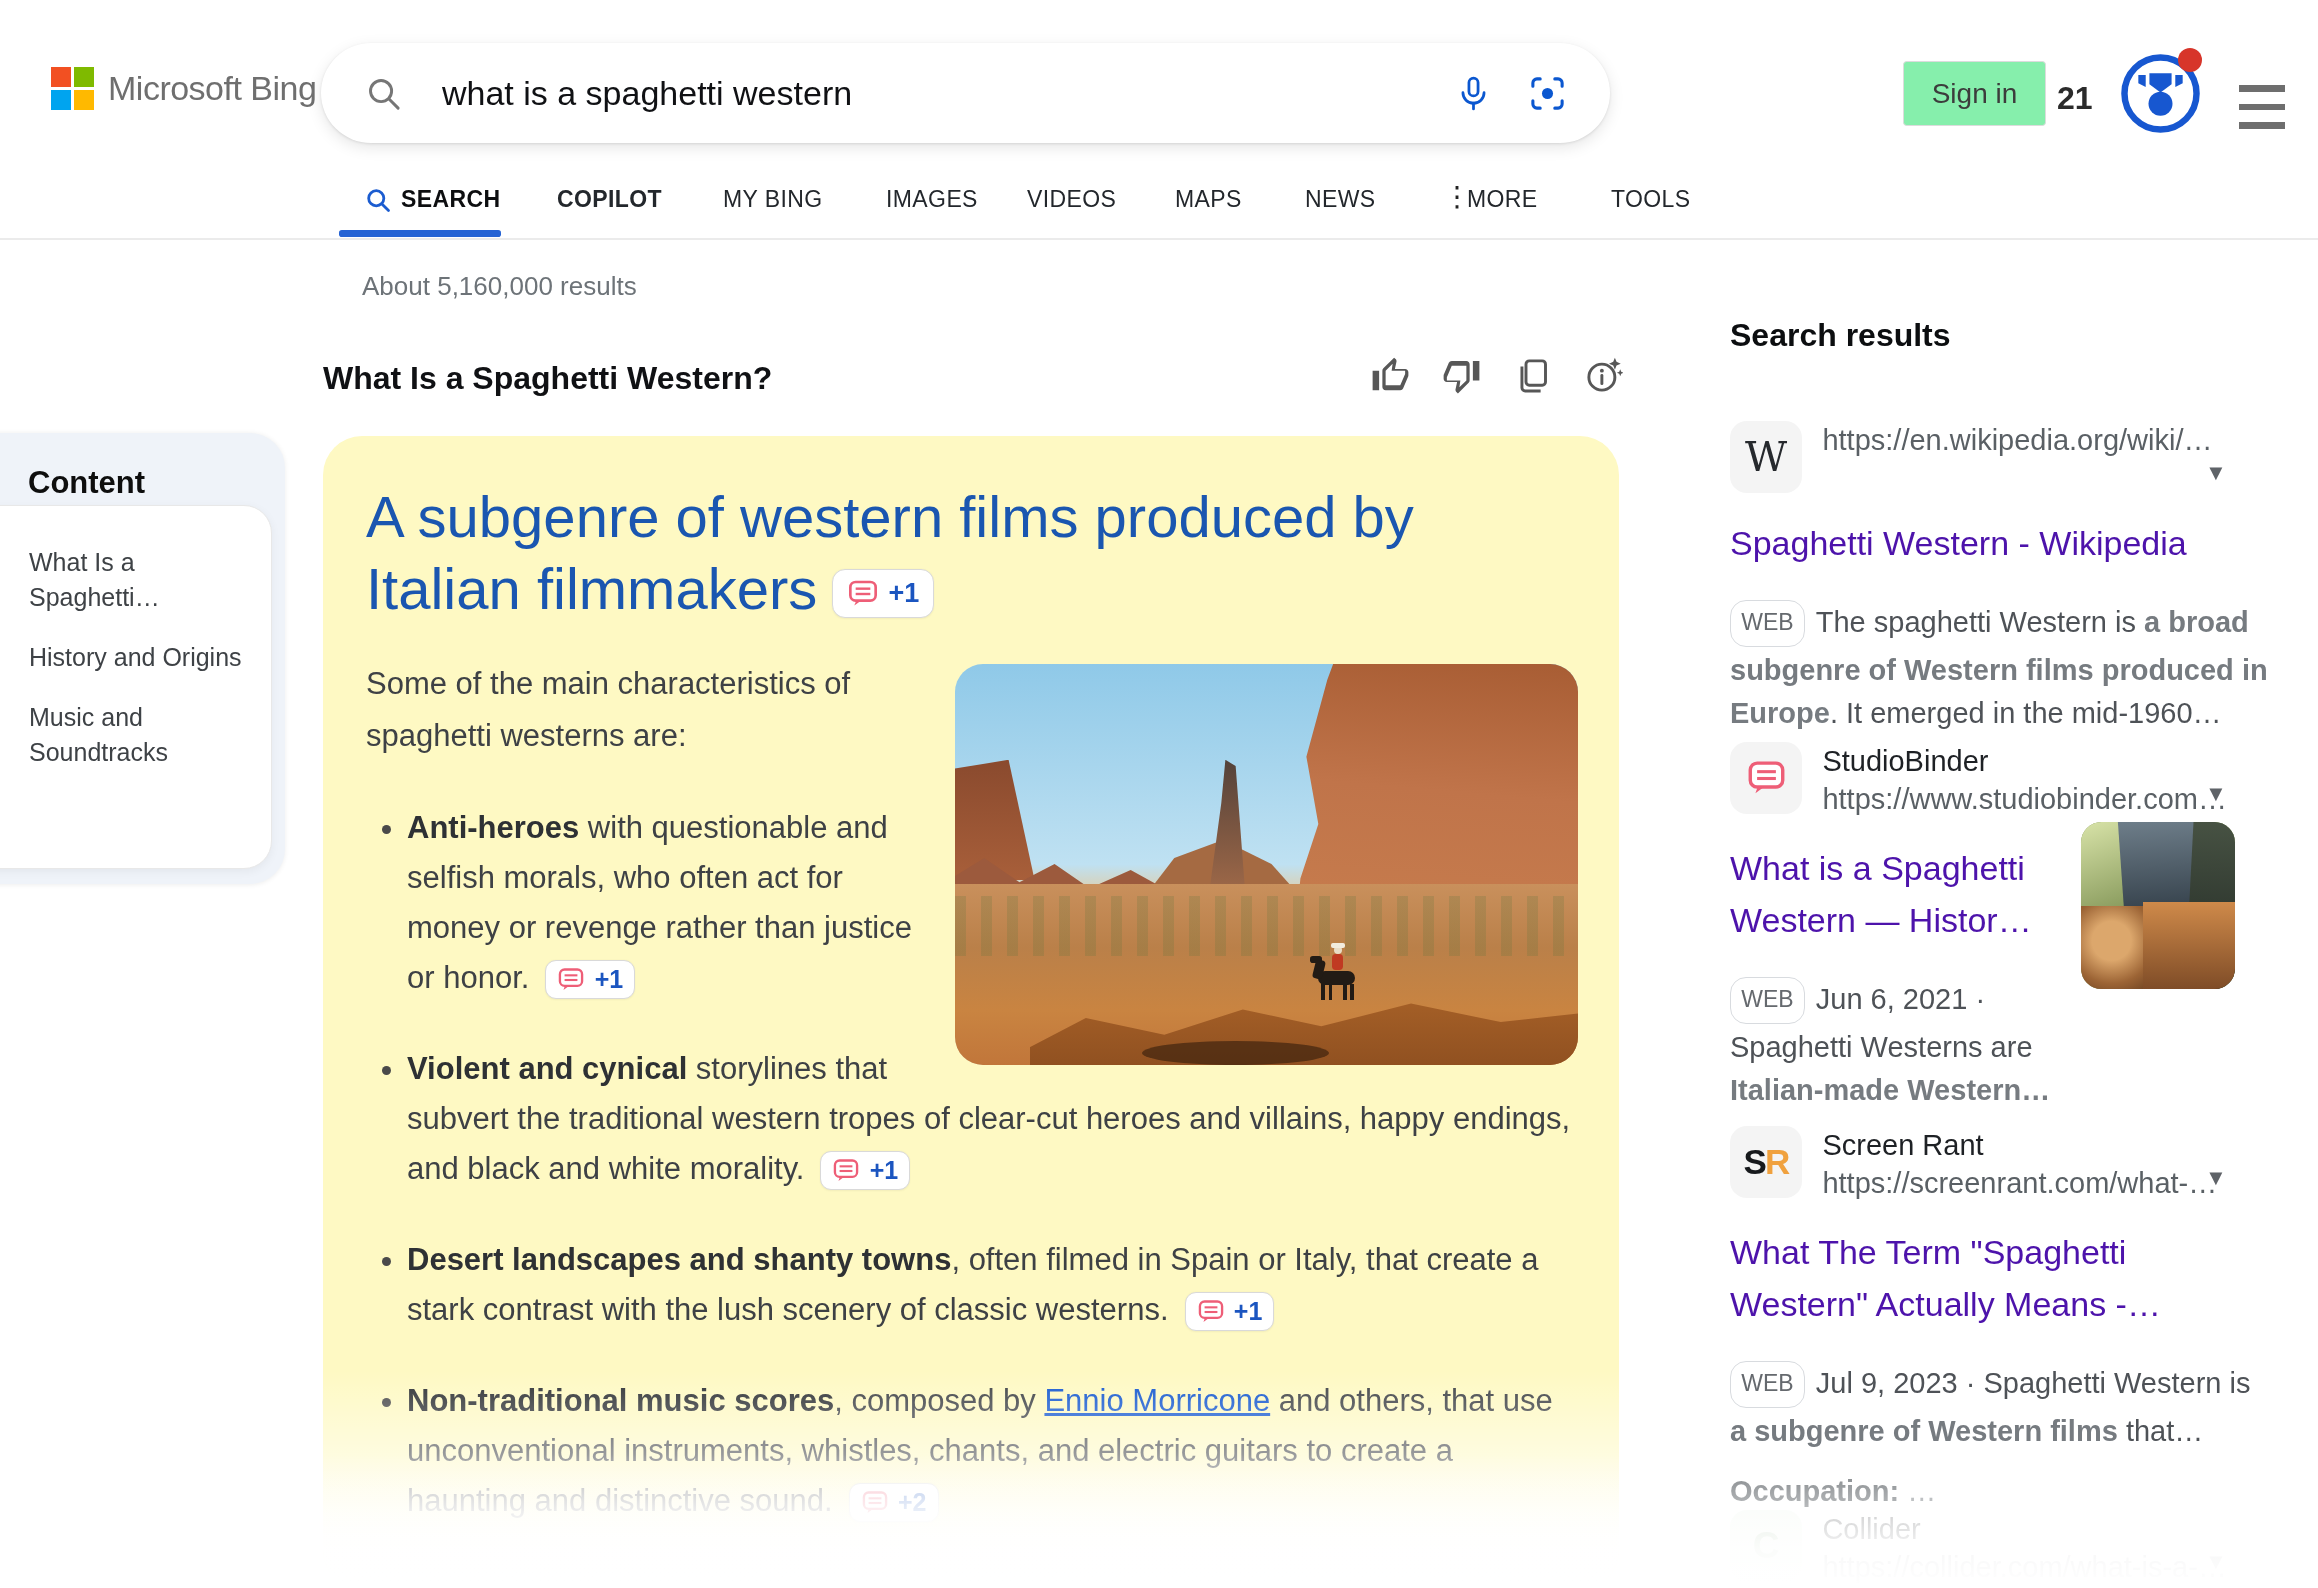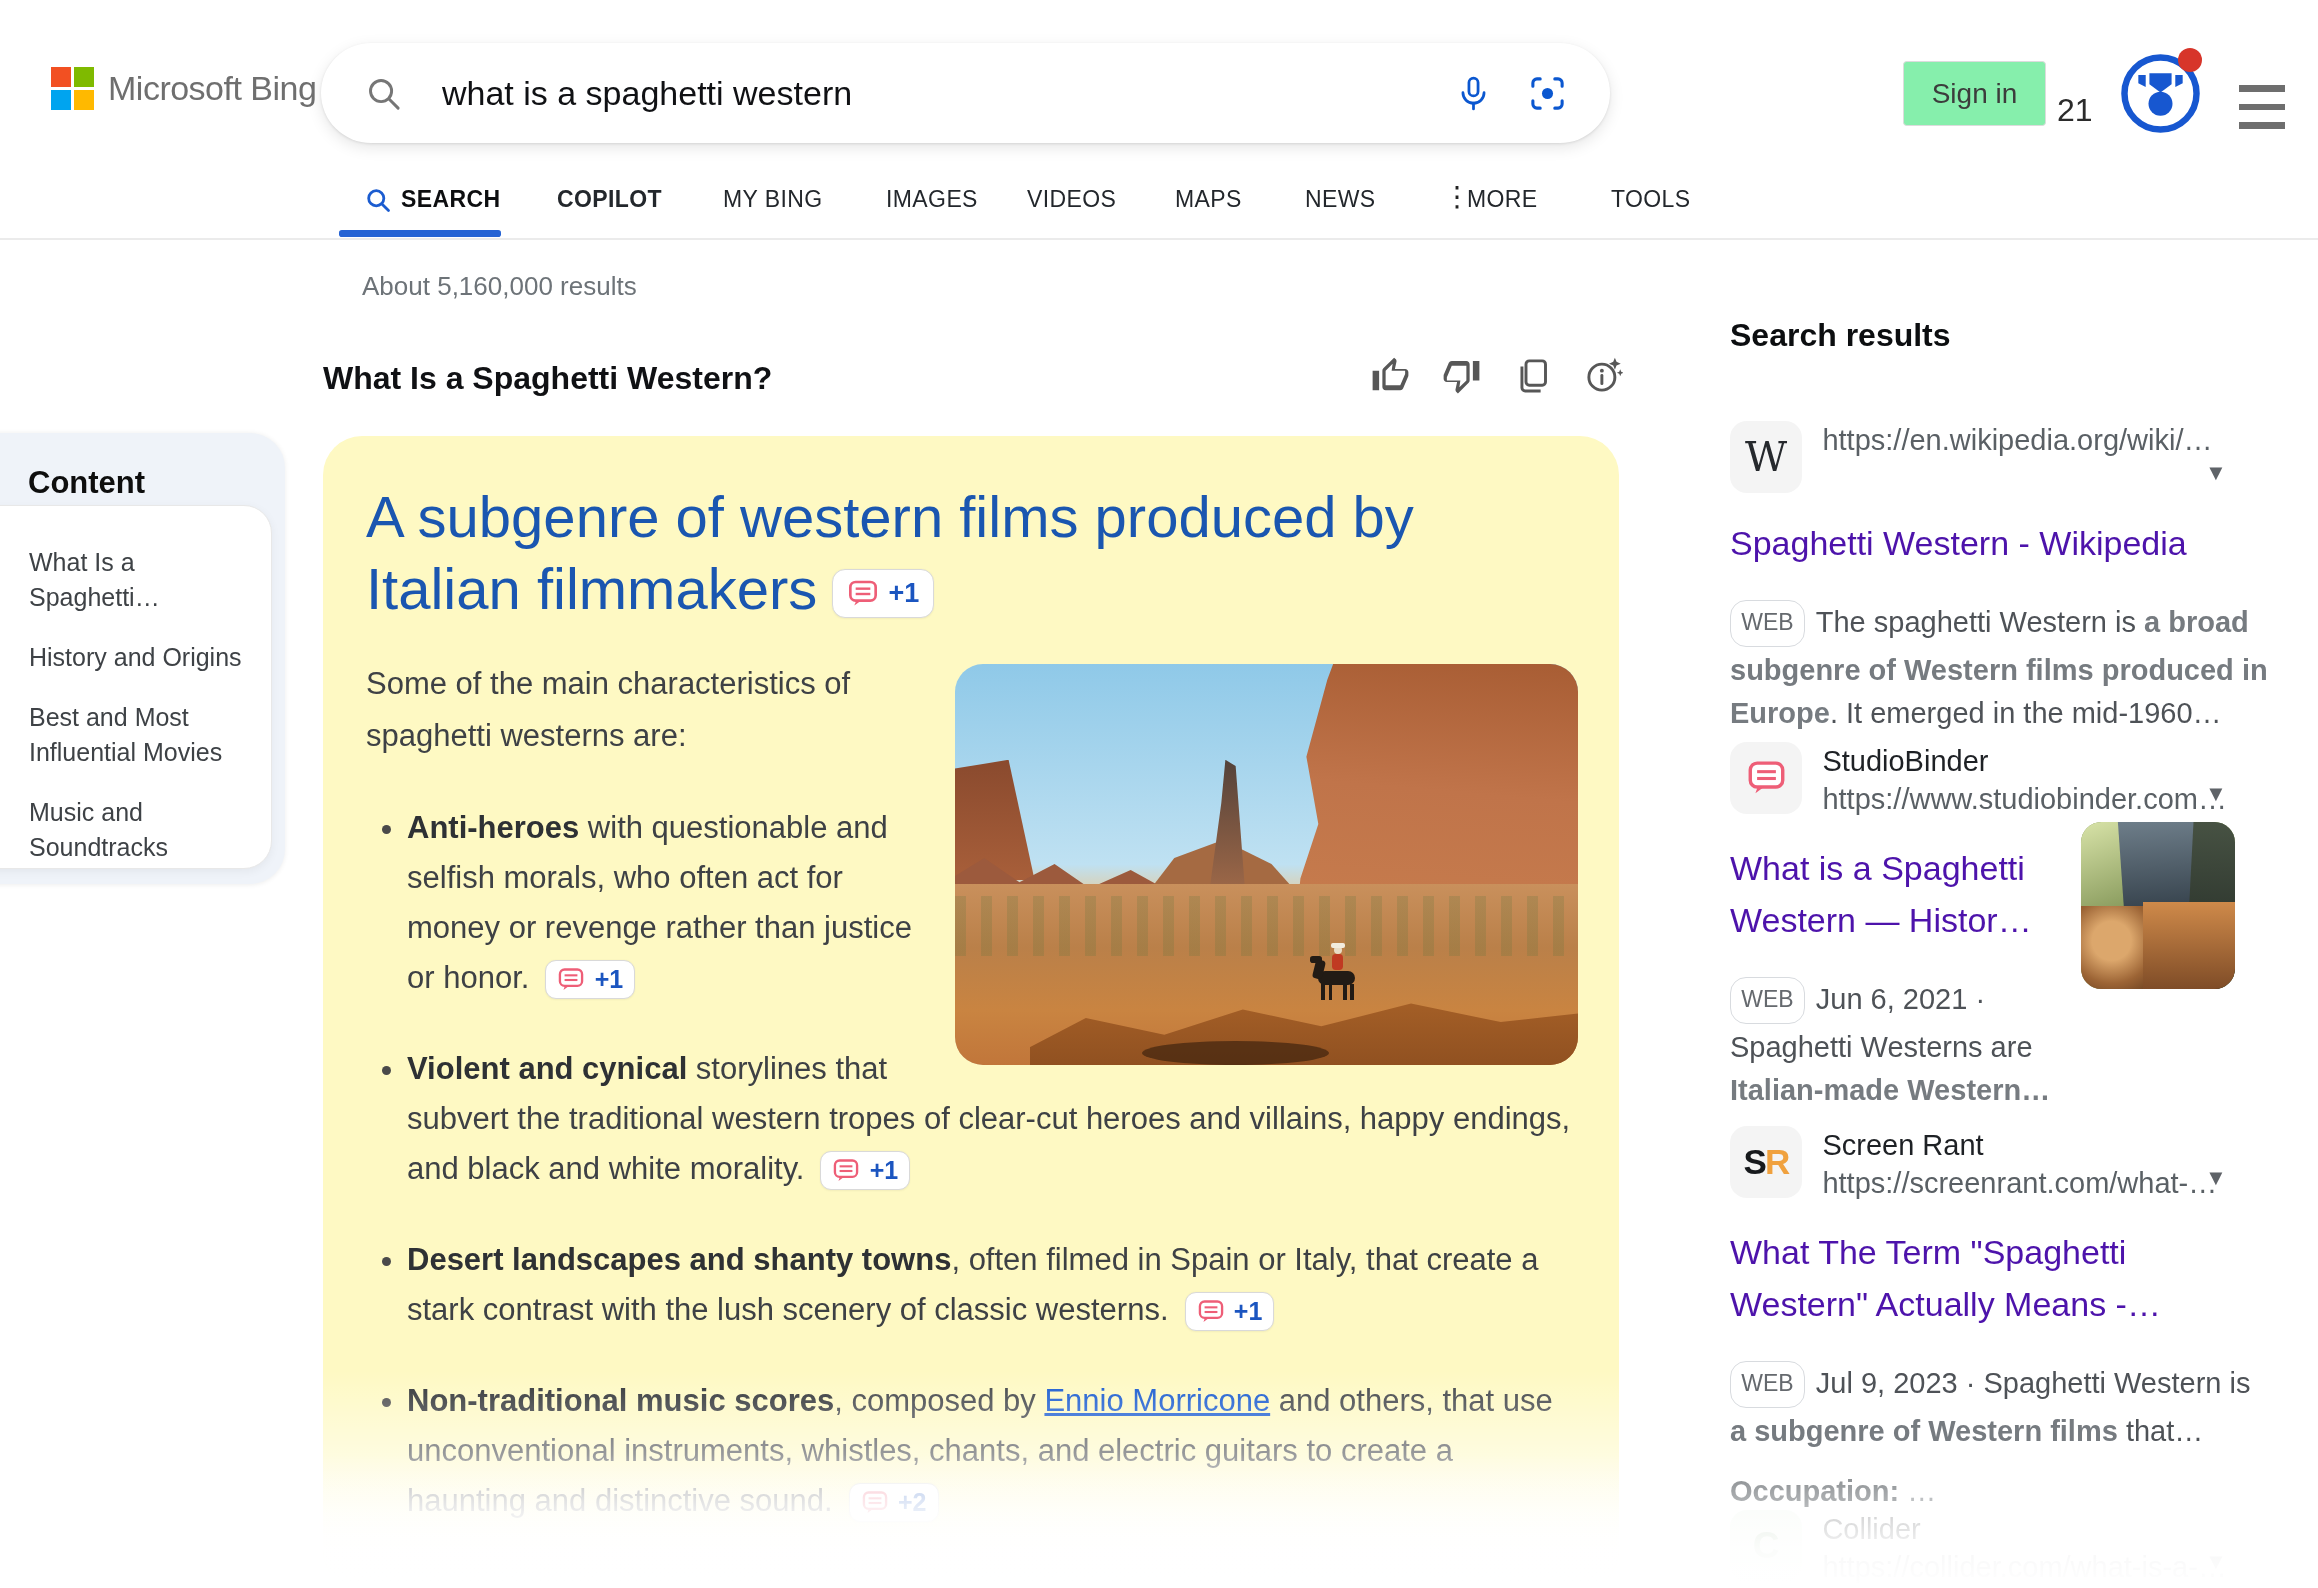--- a/index.html
+++ b/index.html
@@ -16,21 +16,21 @@
 
   .search-pill{left:321px;top:43px;width:1289px;height:100px;border-radius:51px;background:#fff;
       box-shadow:0 0.9px 2.8px rgba(0,0,0,.10),0 4.6px 15px rgba(0,0,0,.10);
       display:flex;align-items:center;padding:0 43px;box-sizing:border-box;}
   .search-input{flex:1;border:none;outline:none;background:transparent;font-family:inherit;
       font-size:34px;color:#101114;margin-left:37px;}
   .pill-icon{flex:none;margin-left:35px;display:flex;}
 
   .signin{left:1903px;top:61px;width:141px;height:63px;background:#86efac;border:0.9px solid #dcdcdc;
       border-radius:3.7px;font-size:28px;color:#3c3c3c;display:flex;align-items:center;justify-content:center;cursor:pointer;}
-  .points{left:2057px;top:92px;font-size:32px;color:#2b2b2b;}
+  .points{left:2057px;top:80px;font-size:32px;color:#2b2b2b;font-weight:bold;}
   .medal-wrap{left:2118px;top:51px;width:85px;height:85px;cursor:pointer;}
   .reddot{left:2178px;top:48px;width:24px;height:24px;border-radius:50%;background:#d7352a;}
   .burger{left:2239px;top:85px;width:46px;cursor:pointer;}
   .burger i{display:block;width:46px;height:6.5px;background:#6e6e6e;margin-bottom:12px;}
 
   
   .nav-item{position:absolute;top:186px;font-size:23px;color:#23272c;letter-spacing:0.4px;cursor:pointer;white-space:nowrap;}
   .nav-item.active{font-weight:bold;color:#0d0e10;}
   .nav-underline{left:339px;top:230px;width:162px;height:7.4px;background:#2563d4;border-radius:2.8px;}
   .nav-rule{left:0;top:238px;width:2319px;height:1.9px;background:#ebebeb;}
@@ -353,21 +353,20 @@
       </ul>
     </div>
     <div class="card-fade"></div>
   </div>
 
   <div class="abs rail-outer">
     <div class="rail-title">Content</div>
     <div class="rail-inner">
       <div class="rail-item">What Is a Spaghetti…</div>
       <div class="rail-item">History and Origins</div>
-      <div class="rail-item">Best and Most Influential Movies</div>
       <div class="rail-item">Music and Soundtracks</div>
     </div>
   </div>
 
   <div class="abs sidebar">
     <div class="sb-title">Search results</div>
 
     <div class="result r1">
       <div class="res-head">
         <div class="fav">

